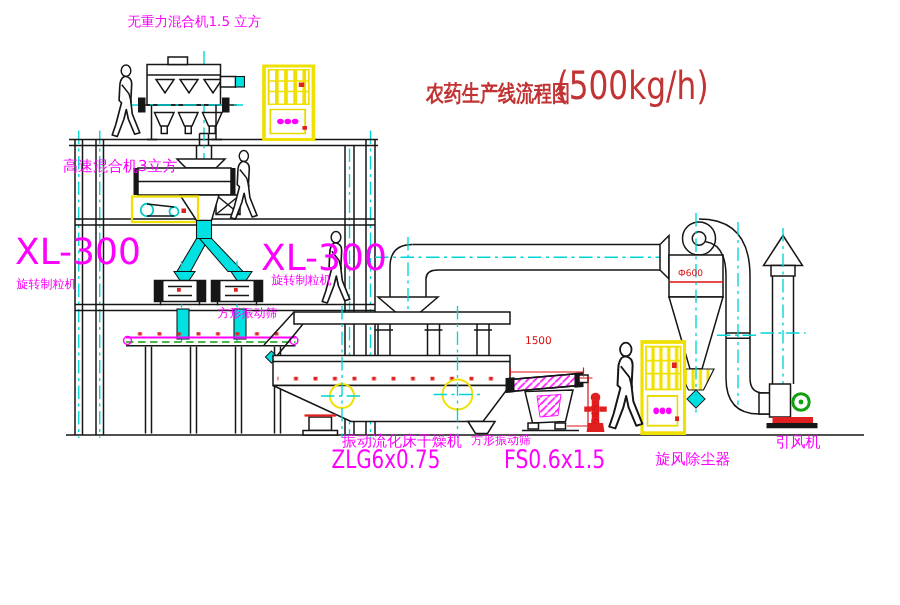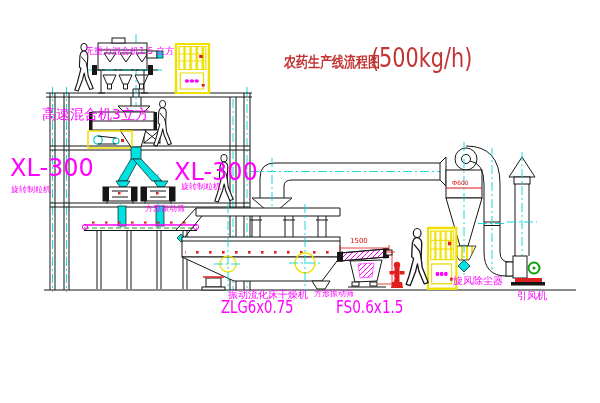--- a/index.html
+++ b/index.html
@@ -215,36 +215,36 @@
 
   <use href="#walker" transform="translate(73,43)"></use>
   <use href="#walker" transform="translate(152,100) scale(0.96)"></use>
   <use href="#walker" transform="translate(213,154)"></use>
   <use href="#walker" transform="translate(404,228) scale(1.2)"></use>
 </svg>
 
 <div class="lbl red" style="left:284px;top:55px;font-size:15px;font-weight:bold;transform:scaleX(.8);">农药生产线流程图</div>
 <div class="lbl red" style="left:371px;top:45px;font-size:26px;transform:scaleX(.8);">(500kg/h)</div>
 
-<div class="lbl" style="left:85px;top:11px;font-size:9px;margin-top:36px;">无重力混合机1.5 立方</div>
-<div class="lbl" style="left:42px;top:107px;font-size:14px;">高速混合机3立方</div>
+<div class="lbl" style="left:85px;top:11px;font-size:9px;">无重力混合机1.5 立方</div>
+<div class="lbl" style="left:42px;top:107px;font-size:10px;">高速混合机3立方</div>
 
 <div class="lbl" style="left:10px;top:156px;font-size:24px;">XL-300</div>
 <div class="lbl" style="left:11px;top:186px;font-size:8px;">旋转制粒机</div>
 <div class="lbl" style="left:174px;top:160px;font-size:24px;">XL-300</div>
 <div class="lbl" style="left:181px;top:183px;font-size:8px;">旋转制粒机</div>
 
 <div class="lbl" style="left:145px;top:205px;font-size:8px;">方形振动筛</div>
 
 <div class="lbl" style="left:228px;top:290px;font-size:10px;">振动流化床干燥机</div>
 <div class="lbl" style="left:221px;top:299px;font-size:17px;transform:scaleX(.78);">ZLG6x0.75</div>
 
 <div class="lbl" style="left:314px;top:290px;font-size:8px;">方形振动筛</div>
 <div class="lbl" style="left:336px;top:299px;font-size:17px;transform:scaleX(.8);">FS0.6x1.5</div>
 
-<div class="lbl" style="left:437px;top:276px;font-size:10px;margin-left:16px;">旋风除尘器</div>
+<div class="lbl" style="left:437px;top:302px;font-size:10px;">旋风除尘器</div>
 <div class="lbl" style="left:517px;top:291px;font-size:10px;">引风机</div>
 
-<div class="lbl dim" style="left:350px;top:238px;font-size:7px;">1500</div>
+<div class="lbl dim" style="left:350px;top:224px;font-size:7px;">1500</div>
 <div class="lbl dim" style="left:394px;top:283px;font-size:7px;transform:rotate(-90deg);">545</div>
 <div class="lbl dim" style="left:452px;top:180px;font-size:6px;">Ф600</div>
 
 </div>
 
 </body></html>

